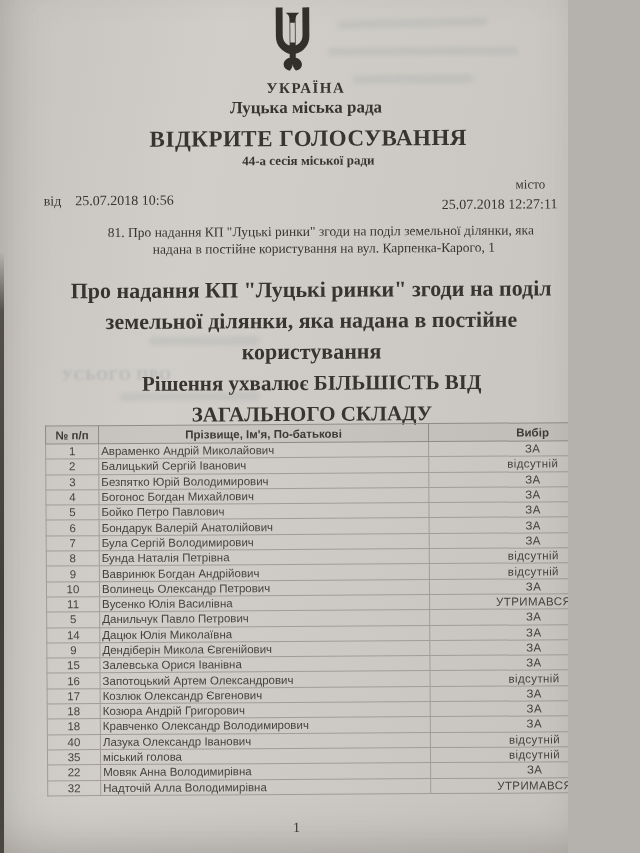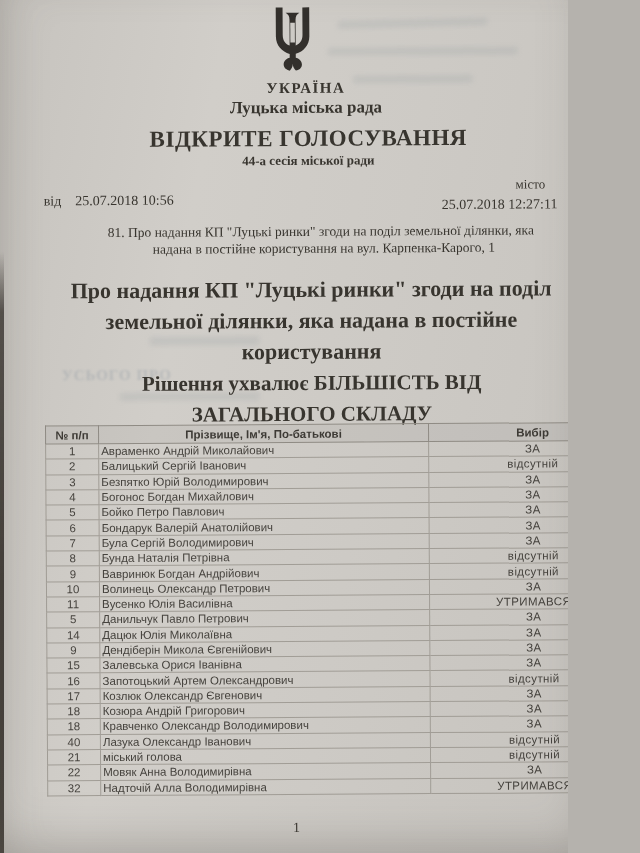--- a/index.html
+++ b/index.html
@@ -248,21 +248,21 @@
     <td class="cell-vote">ЗА</td>
   </tr>
 
   <tr>
     <td class="cell-num">40</td>
     <td class="cell-name">Лазука Олександр Іванович</td>
     <td class="cell-vote">відсутній</td>
   </tr>
 
   <tr>
-    <td class="cell-num">21</td>
+    <td class="cell-num">35</td>
     <td class="cell-name">міський голова</td>
     <td class="cell-vote">відсутній</td>
   </tr>
 
   <tr>
     <td class="cell-num">22</td>
     <td class="cell-name">Мовяк Анна Володимирівна</td>
     <td class="cell-vote">ЗА</td>
   </tr>
 

